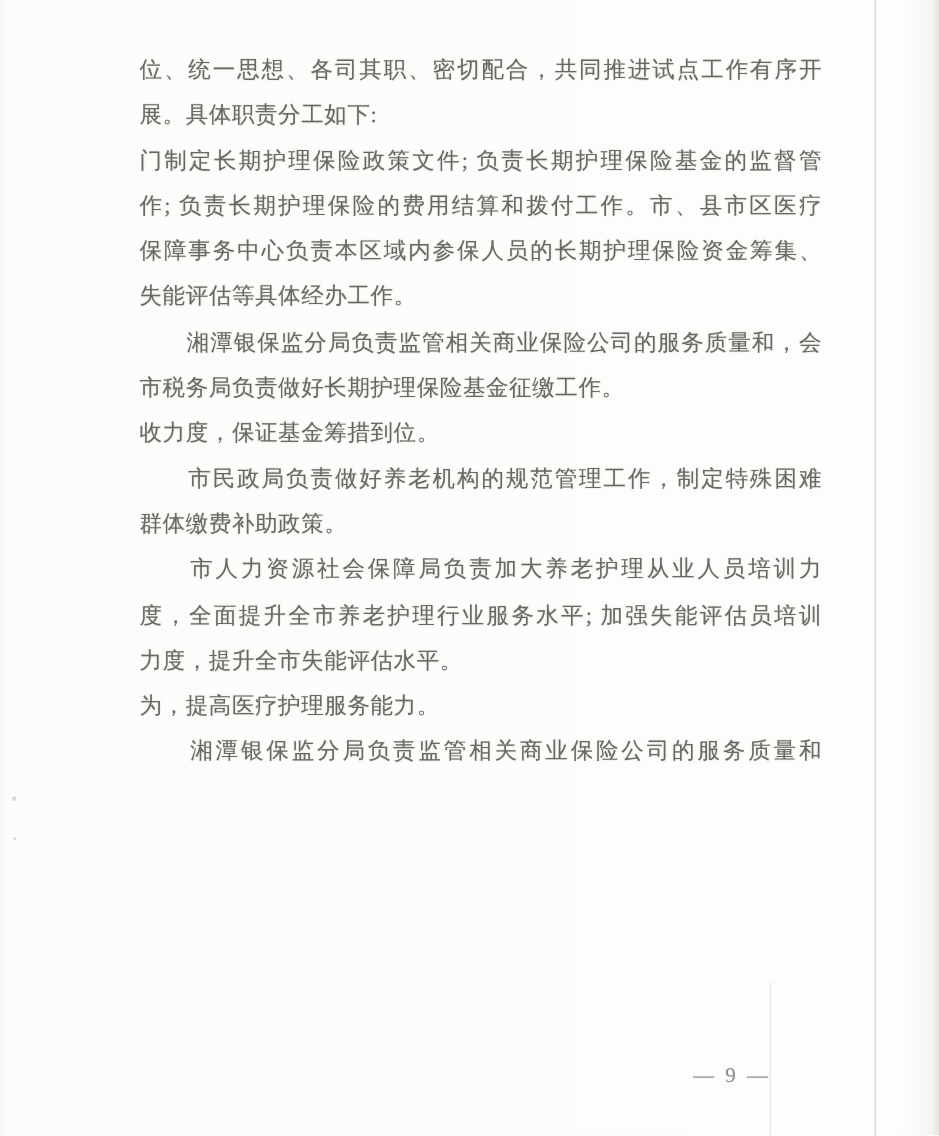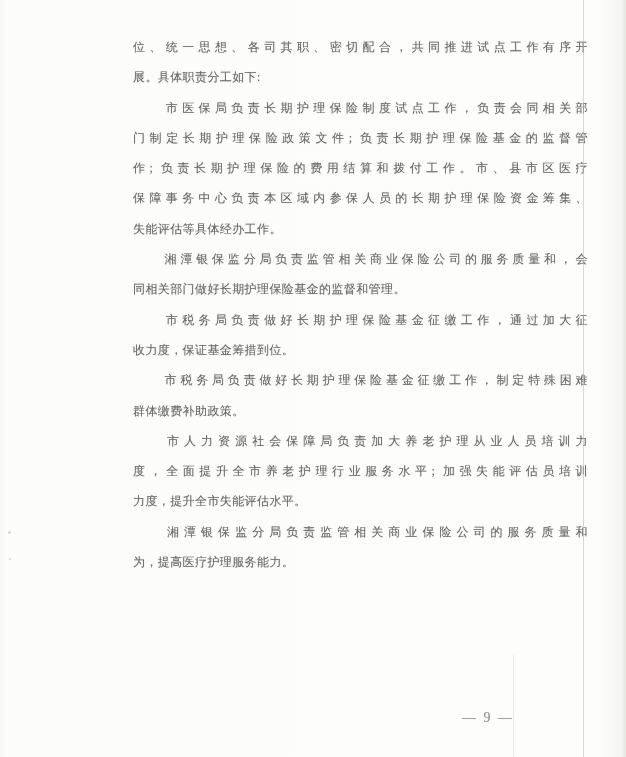--- a/index.html
+++ b/index.html
@@ -16,24 +16,23 @@
     width: 626px;
     height: 757px;
     background: linear-gradient(90deg, #f7f7f5 0px, #fcfcfa 6px, #fdfdfc 600px, #f2f2f0 626px);
   }
   .text-block {
     position: absolute;
     top: 32px;
     left: 93px;
     width: 455px;
     color: #696864;
-    font-size: 12px;
+    font-size: 15px;
     letter-spacing: 0.4px;
     text-shadow: 0 0 1px rgba(105,104,100,0.38);
-    margin-left: 40px;
   }
   .line {
     height: 30.3px;
     line-height: 30.3px;
     white-space: nowrap;
     text-align: justify;
     text-align-last: justify;
   }
   .line.end {
     text-align-last: auto;
@@ -86,36 +85,34 @@
   .speck-2 { left: 9px;  top: 558px; width: 2px; height: 2px; }
 </style>
 </head>
 <body>
 
 <div class="page">
 
   <div class="text-block">
     <div class="line">位、统一思想、各司其职、密切配合，共同推进试点工作有序开</div>
     <div class="line end">展。具体职责分工如下:</div>
-    <div class="line">　　市医保局负责长期护理保险制度试点工作，负责会同相关部</div>
     <div class="line">门制定长期护理保险政策文件; 负责长期护理保险基金的监督管</div>
     <div class="line">作; 负责长期护理保险的费用结算和拨付工作。市、县市区医疗</div>
     <div class="line">保障事务中心负责本区域内参保人员的长期护理保险资金筹集、</div>
     <div class="line end">失能评估等具体经办工作。</div>
     <div class="line">　　湘潭银保监分局负责监管相关商业保险公司的服务质量和，会</div>
-    <div class="line end">同相关部门做好长期护理保险基金的监督和管理。</div>
-    <div class="line">　　市税务局负责做好长期护理保险基金征缴工作，通过加大征</div>
+    <div class="line end">市税务局负责做好长期护理保险基金征缴工作。</div>
     <div class="line end">收力度，保证基金筹措到位。</div>
-    <div class="line">　　市税务局负责做好长期护理保险基金征缴工作，制定特殊困难</div>
+    <div class="line">　　市民政局负责做好养老机构的规范管理工作，制定特殊困难</div>
     <div class="line end">群体缴费补助政策。</div>
     <div class="line">　　市人力资源社会保障局负责加大养老护理从业人员培训力</div>
     <div class="line">度，全面提升全市养老护理行业服务水平; 加强失能评估员培训</div>
     <div class="line end">力度，提升全市失能评估水平。</div>
+    <div class="line end">为，提高医疗护理服务能力。</div>
     <div class="line">　　湘潭银保监分局负责监管相关商业保险公司的服务质量和</div>
-    <div class="line end">为，提高医疗护理服务能力。</div>
   </div>
 
   <div class="page-number">— 9 —</div>
 
   <div class="scan-line-1"></div>
   <div class="scan-line-2"></div>
   <div class="scan-edge-right"></div>
   <div class="speck speck-1"></div>
   <div class="speck speck-2"></div>
 

